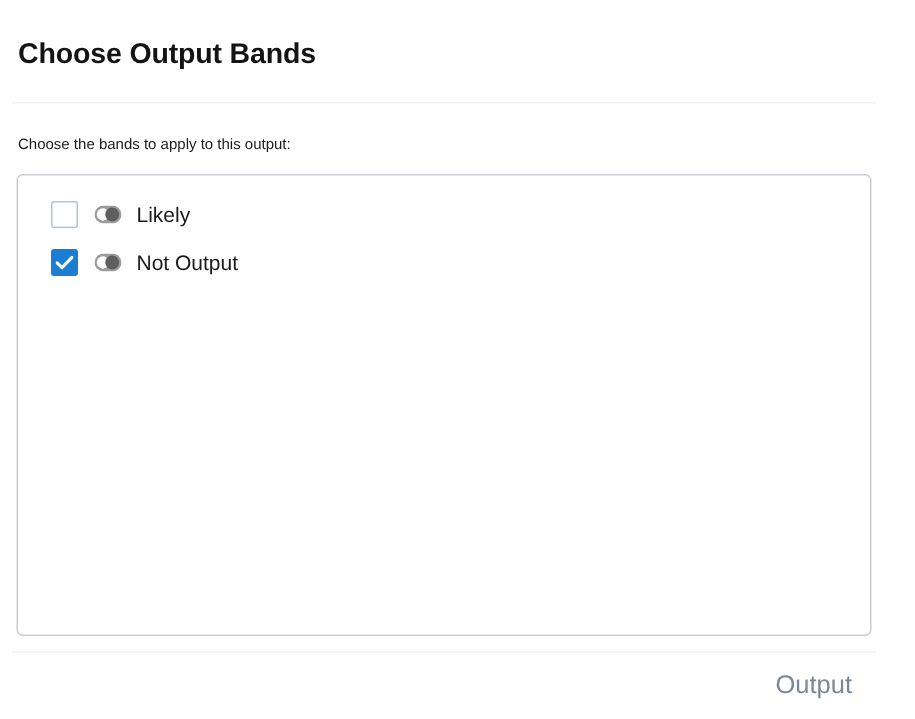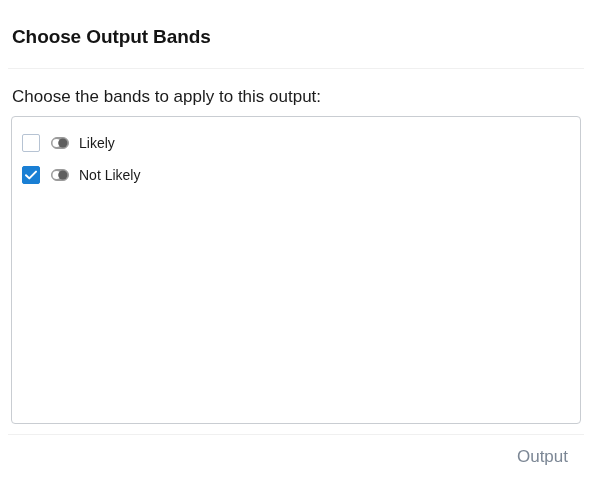--- a/index.html
+++ b/index.html
@@ -48,36 +48,36 @@
   
   .dialog-body {
     flex: 1 1 auto;
     padding: 0 11px;
     box-sizing: border-box;
     display: flex;
     flex-direction: column;
     min-height: 0;
   }
   .body-prompt {
-    font-size: 17px;
+    font-size: 10px;
     line-height: 18px;
     color: #1b1b1b;
     padding: 19px 1px 10px 1px;
     margin: 0;
   }
 
   
   .band-list {
     border: 1px solid #c9cdd2;
     border-radius: 4px;
     background: #ffffff;
     flex: 1 1 auto;
     min-height: 0;
     overflow-y: auto;
-    padding: 10px 0 0 0;
+    padding: 10px 0 0 12px;
     box-sizing: border-box;
   }
   .band-row {
     display: flex;
     align-items: center;
     height: 32px;
     padding: 0 0 0 10px;
     box-sizing: border-box;
     cursor: default;
   }
@@ -185,21 +185,21 @@
             <path d="M1 5.2 L4.3 8.4 L11 1.6" fill="none" stroke="#ffffff" stroke-width="2" stroke-linecap="round" stroke-linejoin="round"></path>
           </svg>
         </span>
         <span class="toggle-icon">
           <svg width="18" height="12" viewBox="0 0 18 12">
             <rect x="0.5" y="0.5" width="17" height="11" rx="5.5" ry="5.5" fill="#9b9b9b" stroke="#9b9b9b" stroke-width="1"></rect>
             <circle cx="5.6" cy="6" r="4.1" fill="#ffffff"></circle>
             <circle cx="11.8" cy="6" r="4.6" fill="#5e5e5e"></circle>
           </svg>
         </span>
-        <span class="band-label">Not Likely</span>
+        <span class="band-label">Not Output</span>
       </div>
 
     </div>
   </div>
 
   <div class="footer-divider"></div>
   <div class="dialog-footer">
     <button class="close-button">Output</button>
   </div>
 

